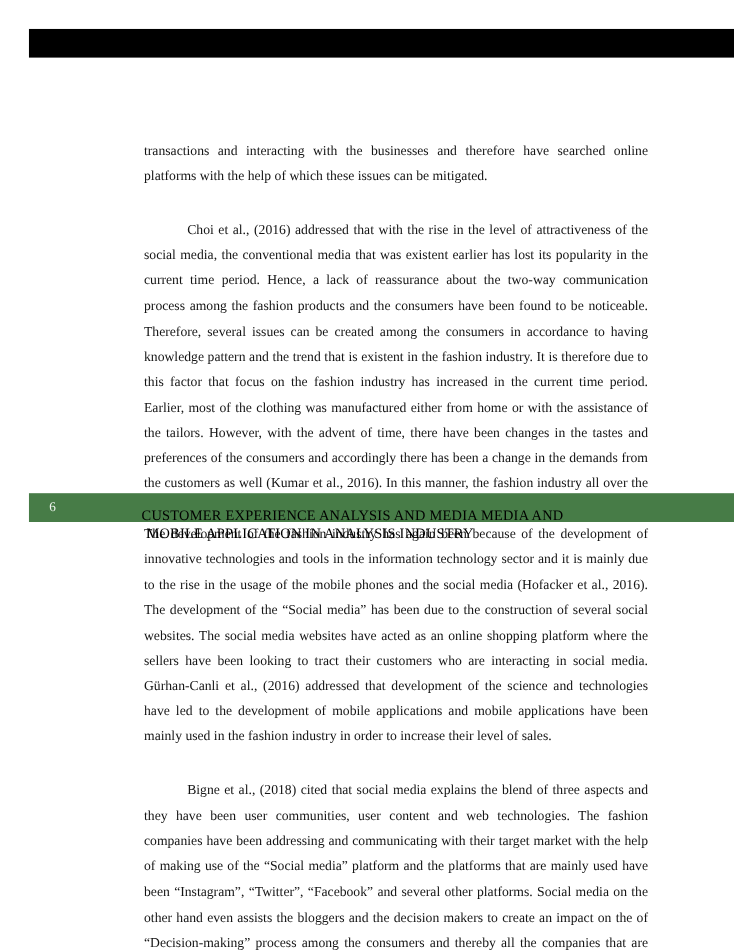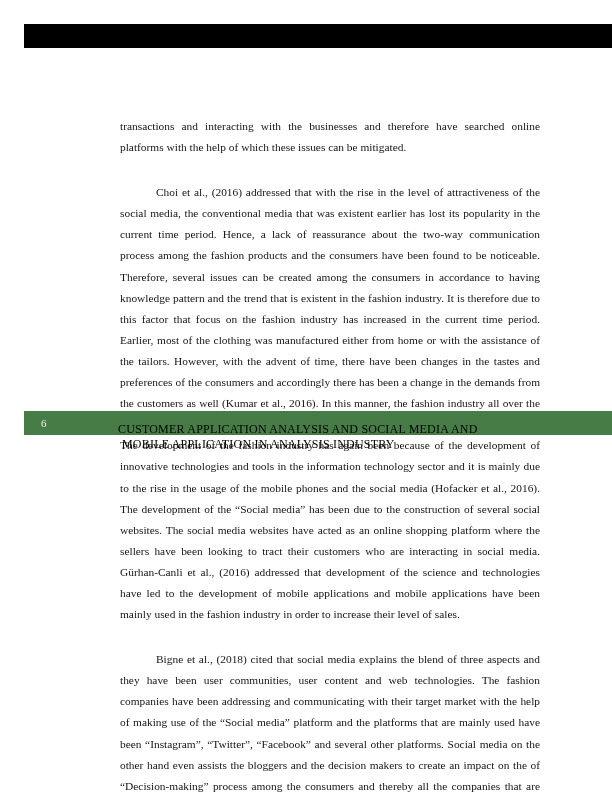--- a/index.html
+++ b/index.html
@@ -75,17 +75,17 @@
   <div class="content">
     <p class="no-indent">transactions and interacting with the businesses and therefore have searched online platforms with the help of which these issues can be mitigated.</p>
     <p>Choi et al., (2016) addressed that with the rise in the level of attractiveness of the social media, the conventional media that was existent earlier has lost its popularity in the current time period. Hence, a lack of reassurance about the two-way communication process among the fashion products and the consumers have been found to be noticeable. Therefore, several issues can be created among the consumers in accordance to having knowledge pattern and the trend that is existent in the fashion industry. It is therefore due to this factor that focus on the fashion industry has increased in the current time period. Earlier, most of the clothing was manufactured either from home or with the assistance of the tailors. However, with the advent of time, there have been changes in the tastes and preferences of the consumers and accordingly there has been a change in the demands from the customers as well (Kumar et al., 2016). In this manner, the fashion industry all over the globe have been developing and accordingly for meeting the demands of the consumers. The development of the fashion industry has again been because of the development of innovative technologies and tools in the information technology sector and it is mainly due to the rise in the usage of the mobile phones and the social media (Hofacker et al., 2016). The development of the “Social media” has been due to the construction of several social websites. The social media websites have acted as an online shopping platform where the sellers have been looking to tract their customers who are interacting in social media. Gürhan-Canli et al., (2016) addressed that development of the science and technologies have led to the development of mobile applications and mobile applications have been mainly used in the fashion industry in order to increase their level of sales.</p>
     <p>Bigne et al., (2018) cited that social media explains the blend of three aspects and they have been user communities, user content and web technologies. The fashion companies have been addressing and communicating with their target market with the help of making use of the “Social media” platform and the platforms that are mainly used have been “Instagram”, “Twitter”, “Facebook” and several other platforms. Social media on the other hand even assists the bloggers and the decision makers to create an impact on the of “Decision-making” process among the consumers and thereby all the companies that are within the fashion industry has equivalent source of branding their themselves and increase their market share with the help of the rise in sales.</p>
   </div>
 
   <div class="green-band">
     <span class="page-num">6</span>
   </div>
 
-  <div class="header-line header-line-1">CUSTOMER APPLICATION ANALYSIS AND SOCIAL MEDIA AND</div>
+  <div class="header-line header-line-1">CUSTOMER EXPERIENCE ANALYSIS AND MEDIA MEDIA AND</div>
 
   <div class="header-line header-line-2">MOBILE APPLICATION IN ANALYSIS INDUSTRY</div>
 
 </div>
 
 </body></html>

